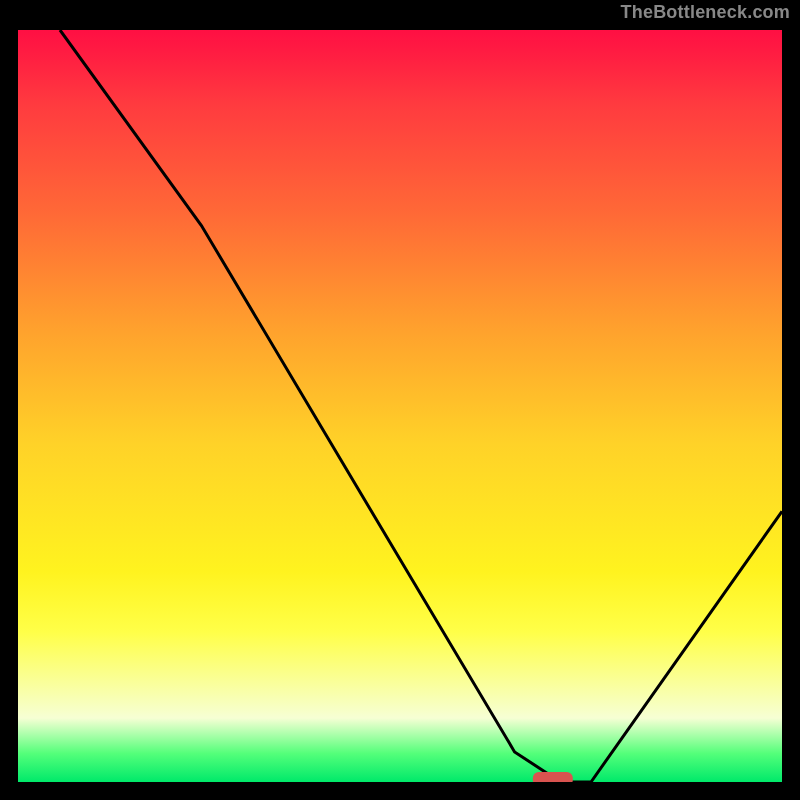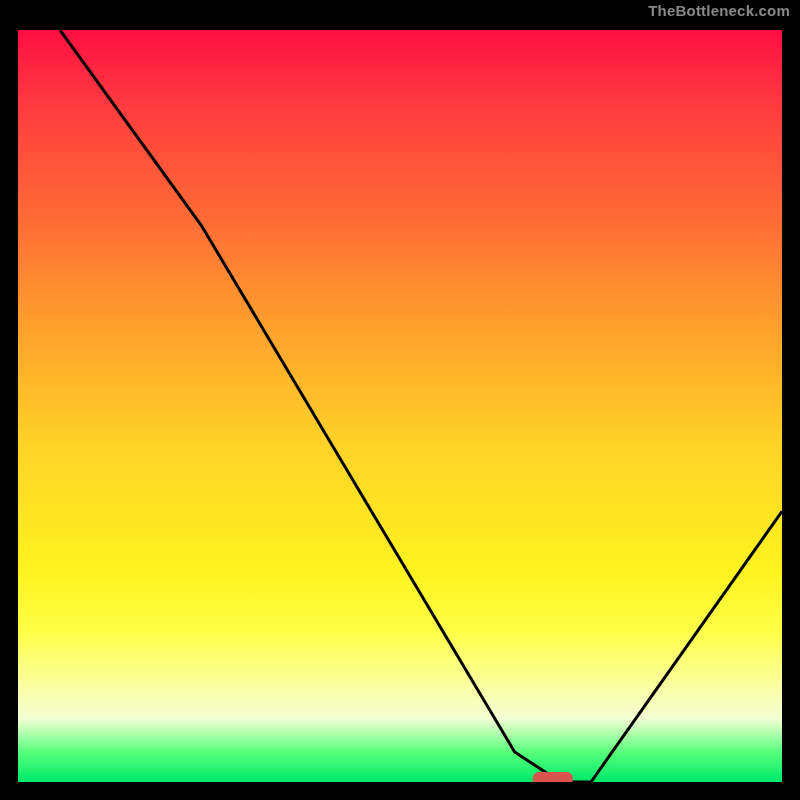--- a/index.html
+++ b/index.html
@@ -9,21 +9,21 @@
     height: 800px;
     background: #000;
     overflow: hidden;
   }
   .watermark {
     position: absolute;
     top: 2px;
     right: 10px;
     color: #888;
     font-family: Arial, Helvetica, sans-serif;
-    font-size: 15px;
+    font-size: 18px;
     font-weight: bold;
     letter-spacing: 0.2px;
     z-index: 10;
   }
   .chart-frame {
     position: absolute;
     left: 18px;
     top: 30px;
     width: 764px;
     height: 752px;

